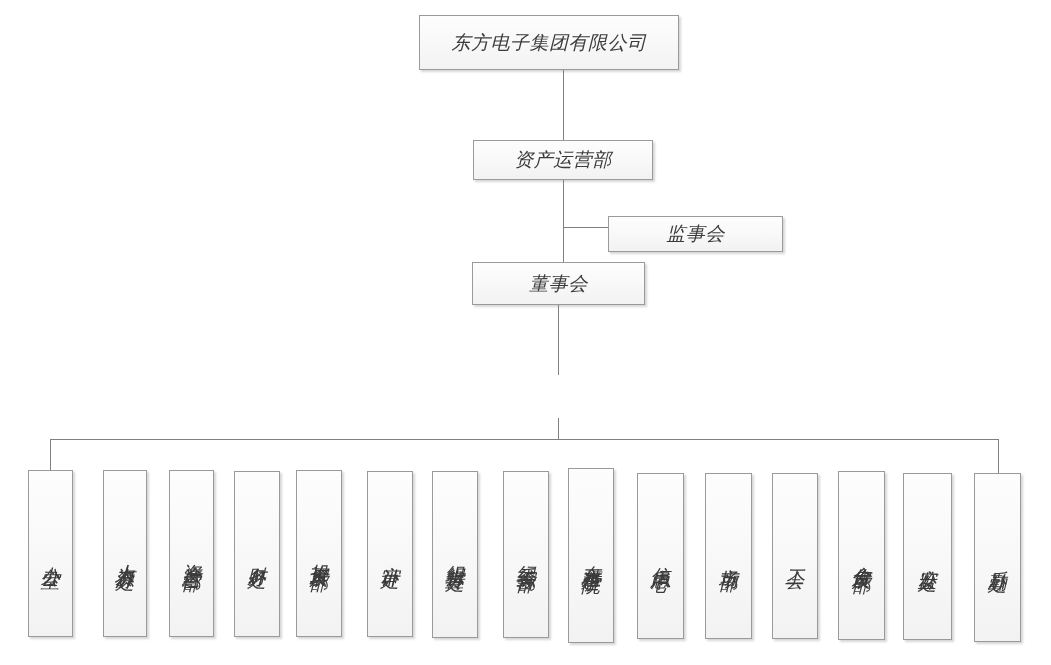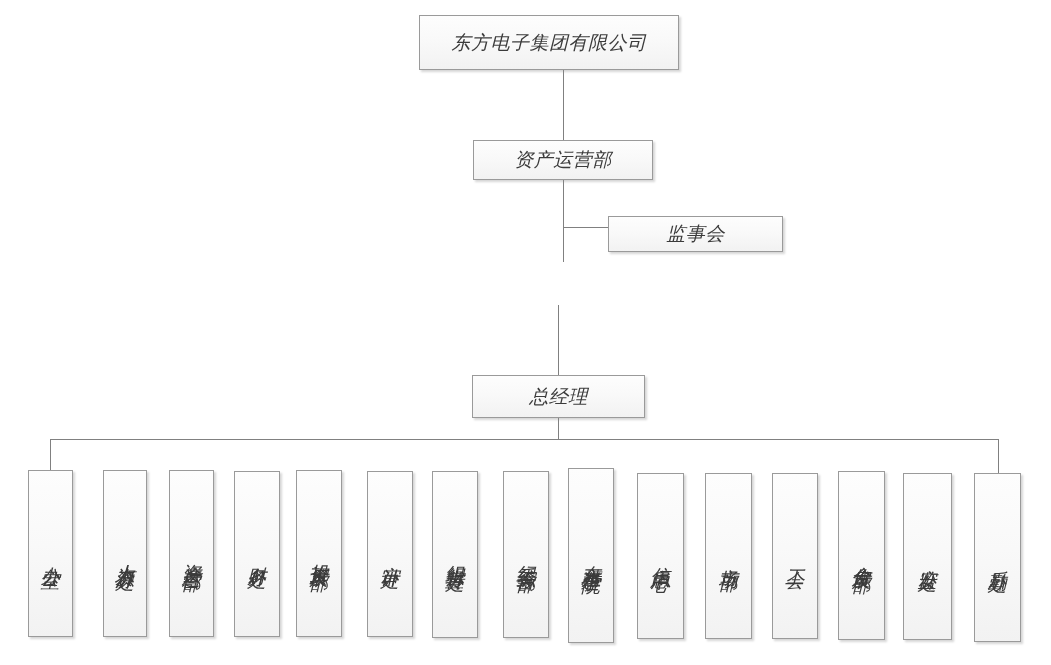--- a/index.html
+++ b/index.html
@@ -92,24 +92,24 @@
   </div>
 
   <div class="node horiz" style="left:473px; top:140px; width:180px; height:40px;">
     <span class="label">资产运营部</span>
   </div>
 
   <div class="node horiz" style="left:608px; top:216px; width:175px; height:36px;">
     <span class="label">监事会</span>
   </div>
 
+  <div class="node horiz" style="left:472px; top:262px; width:173px; height:43px;">
+    <span class="label">董事会</span>
+  </div>
 
-  <div class="node horiz" style="left:472px; top:375px; width:173px; height:43px;">
-    <span class="label">总经理</span>
-  </div>
 
   <div class="node vert" style="left:28px; top:470px; width:45px; height:167px;">
     <span class="label">办公室</span>
   </div>
 
   <div class="node vert" style="left:103px; top:470px; width:44px; height:167px;">
     <span class="label">人力资源处</span>
   </div>
 
   <div class="node vert" style="left:169px; top:470px; width:45px; height:167px;">

